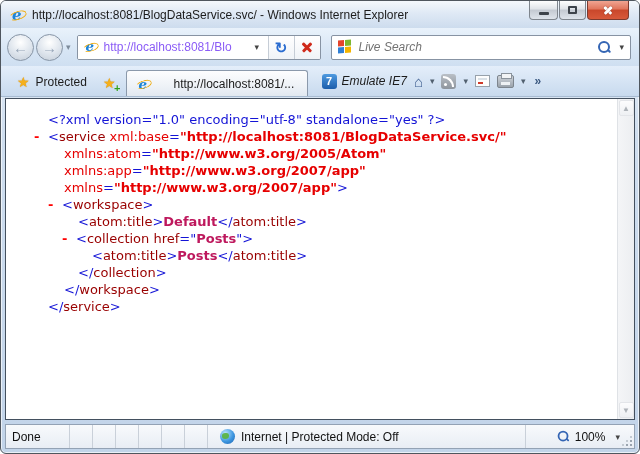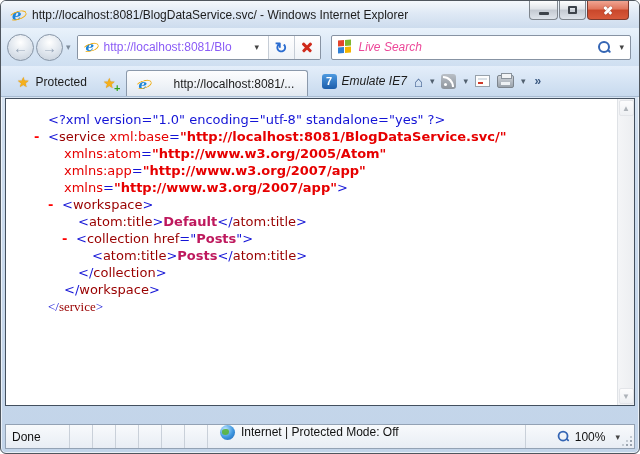--- a/index.html
+++ b/index.html
@@ -44,21 +44,21 @@
   .refresh-glyph{color:#2a6cd0;font-size:15px;font-weight:bold;line-height:1;}
   .stop-glyph{position:relative;width:12px;height:12px;}
   .stop-glyph::before,.stop-glyph::after{content:"";position:absolute;left:0;top:5px;width:12px;height:2.6px;background:#cf2a1b;border-radius:1px;}
   .stop-glyph::before{transform:rotate(45deg);}
   .stop-glyph::after{transform:rotate(-45deg);}
   .search-box{margin-left:10px;flex:1;height:25px;border:1px solid #8793a3;border-radius:2px;background:#fff;
     display:flex;align-items:center;padding:0 6px;}
   .win-flag{width:14px;height:14px;display:grid;grid-template-columns:6px 6px;grid-template-rows:6px 6px;gap:1px;transform:skewY(-4deg);}
   .win-flag i{display:block;}
   .wf-r{background:#e5442c;} .wf-g{background:#7db72f;} .wf-b{background:#2f7fd6;} .wf-y{background:#f4b400;}
-  .search-text{flex:1;font-size:12px;font-style:italic;color:#ec4899;margin-left:7px;}
+  .search-text{flex:1;font-size:12px;font-style:italic;color:#737373;margin-left:7px;}
   .mag{position:relative;width:13px;height:13px;margin-right:8px;}
   .mag::before{content:"";position:absolute;left:0;top:0;width:8px;height:8px;border:2px solid #3465b4;border-radius:50%;}
   .mag::after{content:"";position:absolute;left:9px;top:9px;width:4px;height:2px;background:#3465b4;transform:rotate(45deg);border-radius:1px;}
   .search-caret{color:#444;font-size:9px;}
   
   .tabbar{height:31px;display:flex;align-items:flex-end;padding:0 6px;
     background:linear-gradient(#e4eefa,#d3e2f3 60%,#c8daee);border-bottom:1px solid #a8bcd2;}
   .fav-btn{display:flex;align-items:center;height:24px;padding:0 10px;margin-bottom:2px;border-radius:3px;}
   .star{color:#f5b01d;font-size:14px;text-shadow:0 0 1px #c07d00;}
   .fav-label{font-size:12px;color:#1c1c1c;margin-left:6px;}
@@ -95,26 +95,26 @@
   .seg-m{color:#1414d6;}
   .seg-t{color:#990000;}
   .seg-ns{color:#e60000;}
   .seg-nsv{color:#e60000;font-weight:bold;}
   .seg-tx{color:#be185d;font-weight:bold;}
   .vscroll{width:17px;border-left:1px solid #dfe2e6;background:linear-gradient(90deg,#f4f5f7,#eceef1);
     display:flex;flex-direction:column;justify-content:space-between;align-items:center;}
   .scroll-btn{width:15px;height:16px;display:flex;align-items:center;justify-content:center;
     color:#aeb3b9;font-size:8px;background:linear-gradient(#fcfcfd,#eef0f3);border:1px solid #e3e5e9;border-radius:2px;margin:1px 0;}
   
-  .statusbar{height:25px;margin-top:18px;border:1px solid #93a2b4;background:linear-gradient(#f8fafc,#e8edf4);
+  .statusbar{height:25px;margin-top:4px;border:1px solid #93a2b4;background:linear-gradient(#f8fafc,#e8edf4);
     display:flex;align-items:stretch;font-size:12px;color:#111;}
   .sb-pane{border-right:1px solid #c9d0d9;display:flex;align-items:center;padding:0 6px;}
   .sb-done{width:64px;}
   .sb-empty{width:23px;}
-  .sb-zone{flex:1;display:flex;align-items:flex-start;padding-left:12px;}
+  .sb-zone{flex:1;display:flex;align-items:center;padding-left:12px;}
   .globe{width:15px;height:15px;border-radius:50%;margin-right:6px;
     background:radial-gradient(circle at 35% 30%,#bfe6ff,#3e97e0 55%,#1b5fae);position:relative;overflow:hidden;}
   .globe::after{content:"";position:absolute;left:2px;top:4px;width:7px;height:6px;background:#58b23c;border-radius:50% 40% 60% 50%;opacity:.9;}
   .sb-zoom{width:108px;display:flex;align-items:center;justify-content:flex-end;padding:0 14px 0 6px;border-right:none;position:relative;}
   .sb-zoom .mag{margin-right:5px;transform:scale(.9);}
   .zoom-caret{color:#444;font-size:9px;margin-left:10px;}
   .grip{position:absolute;right:2px;bottom:2px;width:10px;height:10px;}
   .grip::before{content:"";position:absolute;right:0;bottom:0;width:2px;height:2px;background:#9aa4af;
     box-shadow:-4px 0 #9aa4af,-8px 0 #c3cad2,0 -4px #9aa4af,-4px -4px #c3cad2,0 -8px #c3cad2;}
   .ie-e{position:relative;width:17px;height:16px;flex:0 0 auto;}
@@ -216,21 +216,21 @@
           <div class="xline" style="padding-left: 0px;"><span class="seg-minus">-</span><span class="seg-m">&lt;</span><span class="seg-t">service</span><span class="seg-ns"> xml:base</span><span class="seg-m">=</span><span class="seg-nsv">"http://localhost:8081/BlogDataService.svc/"</span></div>
           <div class="xline" style="padding-left: 30px;"><span class="seg-ns">xmlns:atom</span><span class="seg-m">=</span><span class="seg-nsv">"http://www.w3.org/2005/Atom"</span></div>
           <div class="xline" style="padding-left: 30px;"><span class="seg-ns">xmlns:app</span><span class="seg-m">=</span><span class="seg-nsv">"http://www.w3.org/2007/app"</span></div>
           <div class="xline" style="padding-left: 30px;"><span class="seg-ns">xmlns</span><span class="seg-m">=</span><span class="seg-nsv">"http://www.w3.org/2007/app"</span><span class="seg-m">&gt;</span></div>
           <div class="xline" style="padding-left: 14px;"><span class="seg-minus">-</span><span class="seg-m">&lt;</span><span class="seg-t">workspace</span><span class="seg-m">&gt;</span></div>
           <div class="xline" style="padding-left: 44px;"><span class="seg-m">&lt;</span><span class="seg-t">atom:title</span><span class="seg-m">&gt;</span><span class="seg-tx">Default</span><span class="seg-m">&lt;/</span><span class="seg-t">atom:title</span><span class="seg-m">&gt;</span></div>
           <div class="xline" style="padding-left: 28px;"><span class="seg-minus">-</span><span class="seg-m">&lt;</span><span class="seg-t">collection</span><span class="seg-t"> href</span><span class="seg-m">="</span><span class="seg-tx">Posts</span><span class="seg-m">"&gt;</span></div>
           <div class="xline" style="padding-left: 58px;"><span class="seg-m">&lt;</span><span class="seg-t">atom:title</span><span class="seg-m">&gt;</span><span class="seg-tx">Posts</span><span class="seg-m">&lt;/</span><span class="seg-t">atom:title</span><span class="seg-m">&gt;</span></div>
           <div class="xline" style="padding-left: 44px;"><span class="seg-m">&lt;/</span><span class="seg-t">collection</span><span class="seg-m">&gt;</span></div>
           <div class="xline" style="padding-left: 30px;"><span class="seg-m">&lt;/</span><span class="seg-t">workspace</span><span class="seg-m">&gt;</span></div>
-          <div class="xline" style="padding-left: 14px; font-family: Liberation Serif, serif;"><span class="seg-m">&lt;/</span><span class="seg-t">service</span><span class="seg-m">&gt;</span></div>
+          <div class="xline" style="padding-left: 14px;"><span class="seg-m">&lt;/</span><span class="seg-t">service</span><span class="seg-m">&gt;</span></div>
         </div>
       <div class="vscroll">
         <div class="scroll-btn">▲</div>
         <div class="scroll-btn">▼</div>
       </div>
     </div>
     <div class="statusbar">
       <div class="sb-pane sb-done">Done</div>
       <div class="sb-pane sb-empty"></div>
       <div class="sb-pane sb-empty"></div>

